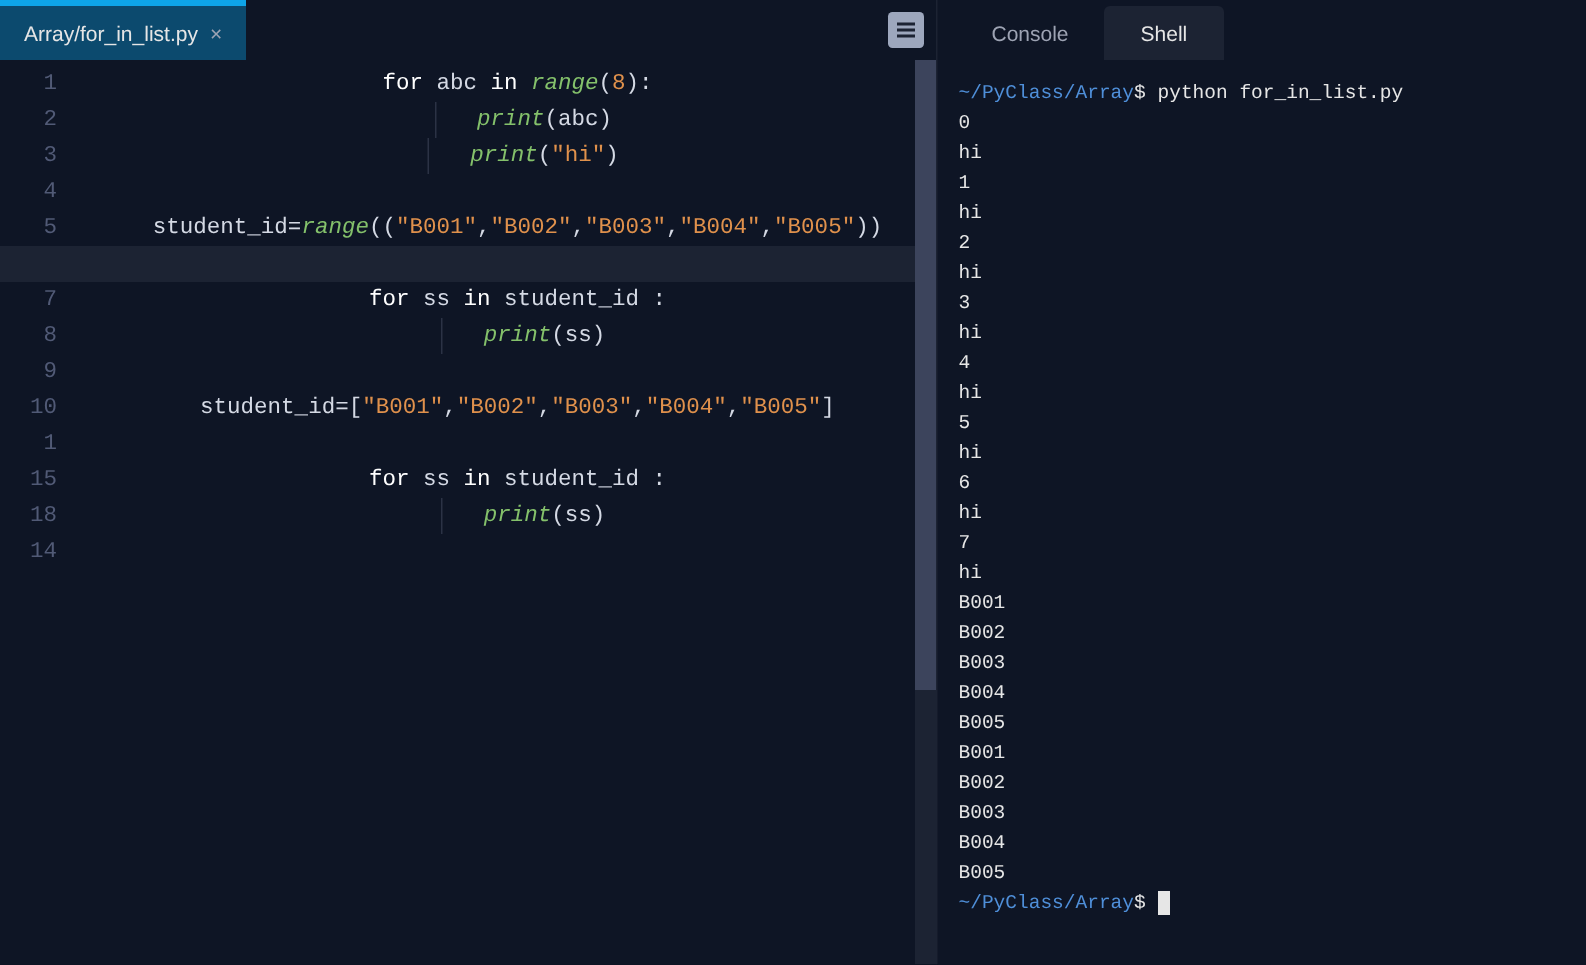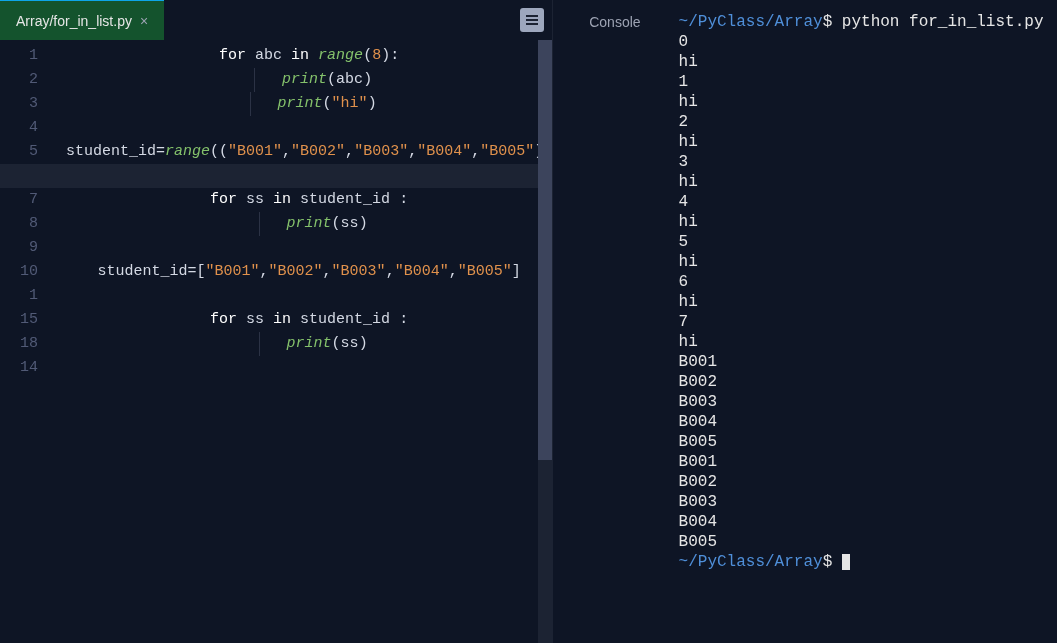--- a/index.html
+++ b/index.html
@@ -29,25 +29,25 @@
   .tab-bar {
     display: flex;
     height: 40px;
     background: #0e1525;
     align-items: stretch;
   }
   .file-tab {
     display: flex;
     align-items: center;
     padding: 0 16px;
-    background: #14532d;
+    background: #0c4a6e;
     color: #e6e6e6;
     font-family: -apple-system, "Segoe UI", sans-serif;
     font-size: 14px;
-    border-top: 1px solid #0ea5e9;
+    border-top: 4px solid #0ea5e9;
     gap: 8px;
     cursor: pointer;
   }
   .file-tab .close {
     font-size: 14px;
     color: #9da3b3;
     cursor: pointer;
   }
   .tab-bar .spacer { flex: 1; }
   .doc-icon {
@@ -125,21 +125,21 @@
     right: 0;
     top: 0;
     width: 14px;
     height: 420px;
     background: #3c445c;
   }
   
   .shell-pane {
     flex: 1;
     display: flex;
-    flex-direction: row;
+    flex-direction: column;
     background: #0e1525;
   }
   .shell-tabs {
     display: flex;
     height: 40px;
     padding-left: 12px;
     background: #0e1525;
     align-items: flex-end;
     font-family: -apple-system, "Segoe UI", sans-serif;
     font-size: 14px;
@@ -151,21 +151,21 @@
   }
   .shell-tab.active {
     background: #1c2333;
     color: #e6e6e6;
     border-radius: 4px 4px 0 0;
   }
   .shell-body {
     flex: 1;
     background: #0e1525;
     padding: 12px 14px;
-    font-size: 16px;
+    font-size: 13px;
     line-height: 20px;
     white-space: pre;
     color: #e6e6e6;
   }
   .prompt-path { color: #4f8fd9; }
   .cursor {
     display: inline-block;
     width: 8px;
     height: 16px;
     background: #e6e6e6;
@@ -228,20 +228,21 @@
 
       <div class="scrollbar-track">
         <div class="scrollbar-thumb"></div>
       </div>
     </div>
   </div>
 
   <div class="shell-pane">
     <div class="shell-tabs">
       <div class="shell-tab">Console</div>
+      <div class="shell-tab active">Shell</div>
     </div>
     <div class="shell-body"><span class="prompt-path">~/PyClass/Array</span><span>$</span> <span>python for_in_list.py</span>
 <span>0</span>
 <span>hi</span>
 <span>1</span>
 <span>hi</span>
 <span>2</span>
 <span>hi</span>
 <span>3</span>
 <span>hi</span>

